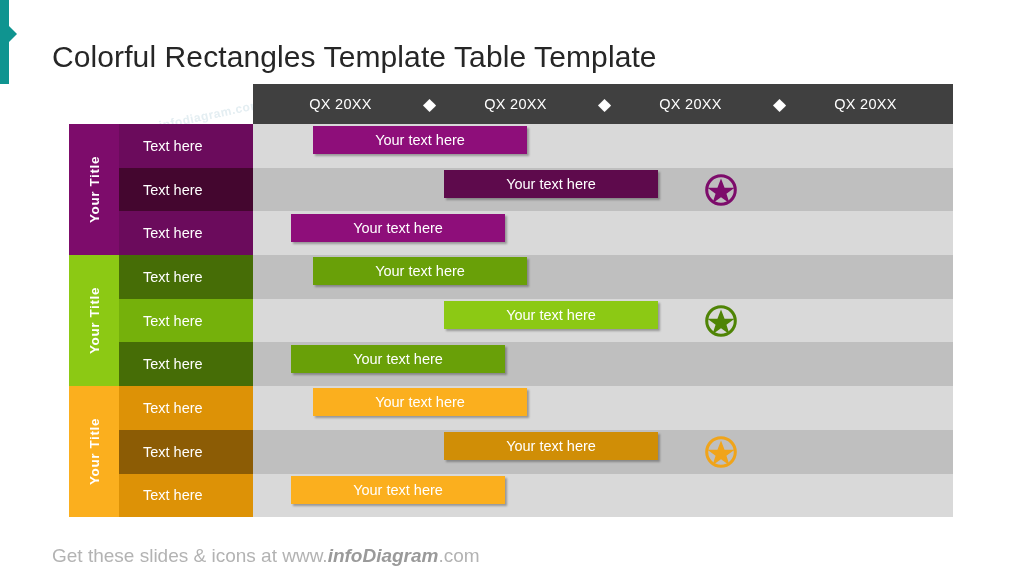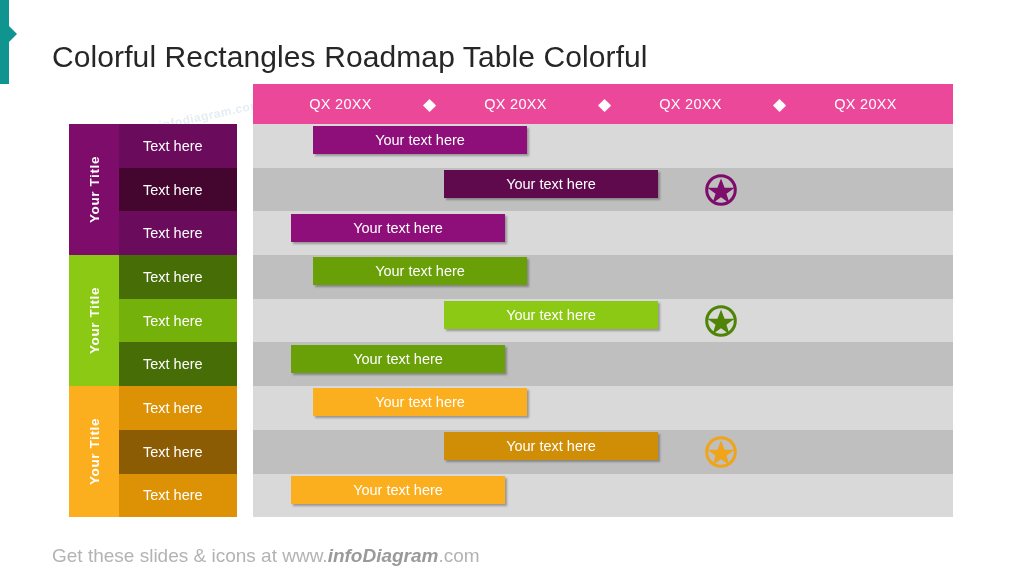--- a/index.html
+++ b/index.html
@@ -130,21 +130,21 @@
     font-size: 13.5px;
     font-weight: 700;
     letter-spacing: 0.6px;
   }
 
   
   .label-cell {
     position: absolute;
     left: 50px;
     top: 0;
-    width: 118px;
+    width: 134px;
     height: 100%;
     display: flex;
     align-items: center;
     padding-left: 24px;
     box-sizing: border-box;
     color: #ffffff;
     font-size: 14.5px;
   }
 
   
@@ -180,25 +180,25 @@
     white-space: nowrap;
   }
   .footer b { color: #9a9a9a; font-weight: 700; font-style: italic; }
 </style>
 </head>
 <body>
 
 <div class="accent-bar"></div>
 <div class="accent-arrow"></div>
 
-<h1 class="page-title">Colorful Rectangles Roadmap Table Colorful</h1>
+<h1 class="page-title">Colorful Rectangles Template Table Template</h1>
 
 <div class="watermark">infodiagram.com</div>
 
-<div class="timeline-header" id="timeline-header" style="background: #ec4899;">
+<div class="timeline-header" id="timeline-header" style="background: #404040;">
     <div class="tl-cell">QX 20XX</div>
     <div class="tl-sep"><span>◆</span></div>
     <div class="tl-cell">QX 20XX</div>
     <div class="tl-sep"><span>◆</span></div>
     <div class="tl-cell">QX 20XX</div>
     <div class="tl-sep"><span>◆</span></div>
     <div class="tl-cell">QX 20XX</div>
   </div>
 
 <div class="roadmap" id="roadmap">

